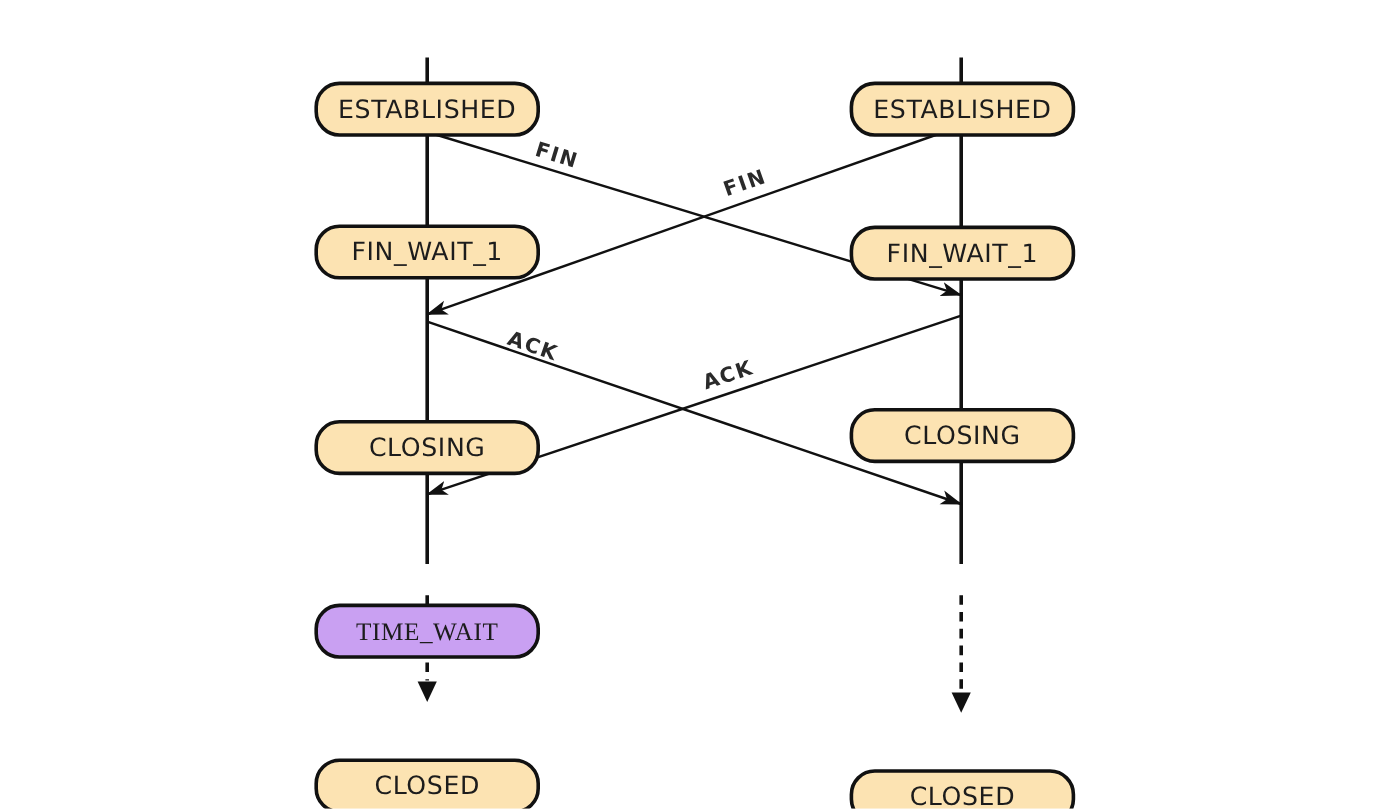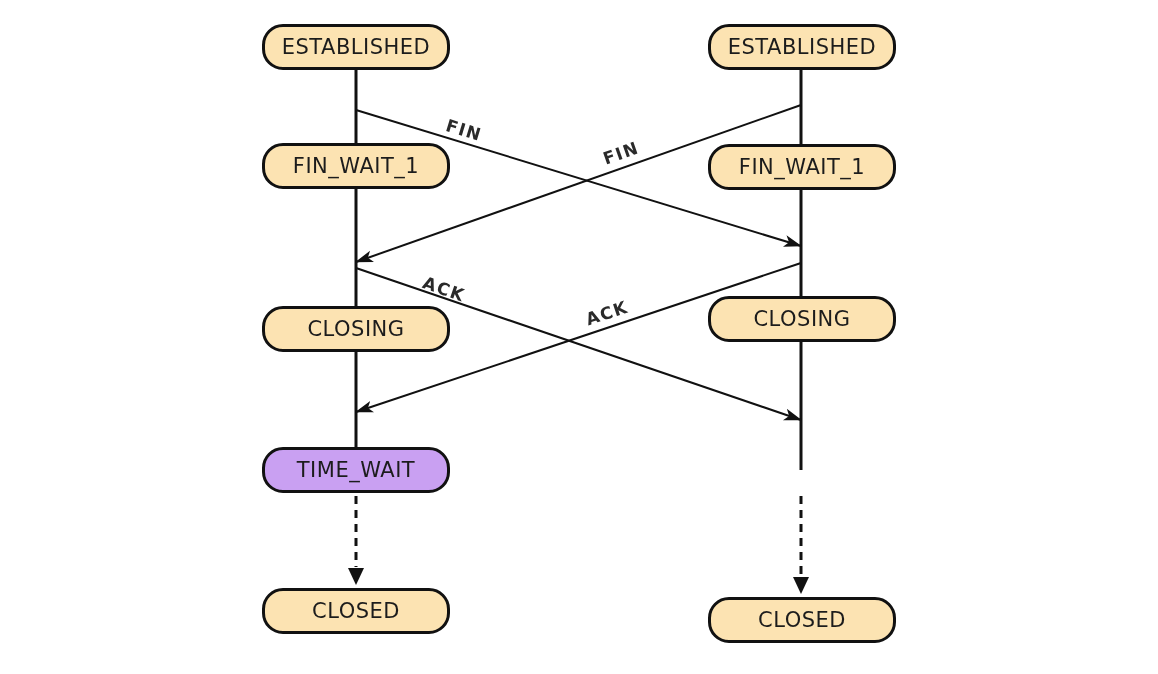--- a/index.html
+++ b/index.html
@@ -30,37 +30,38 @@
     border: 3px solid #111111;
     border-radius: 21px;
     background: #FCE3B2;
     display: flex;
     align-items: center;
     justify-content: center;
     font-size: 21px;
     color: #1c1c1c;
     letter-spacing: 0.5px;
     white-space: nowrap;
+    margin-top: 44px;
   }
   .state.purple {
     background: #C9A0F2;
   }
   .msg-label {
     position: absolute;
     font-size: 17px;
     font-weight: bold;
     color: #2a2a2a;
     letter-spacing: 1.5px;
     white-space: nowrap;
   }
   
   .l-established { left: 262px; top: 24px; }
   .l-finwait     { left: 262px; top: 143px; }
   .l-closing     { left: 262px; top: 306px; }
-  .l-timewait    { left: 262px; top: 447px; }
+  .l-timewait    { left: 262px; top: 459px; font-family: Liberation Serif, serif; }
   .l-closed      { left: 262px; top: 588px; }
   .r-established { left: 708px; top: 24px; }
   .r-finwait     { left: 708px; top: 144px; }
   .r-closing     { left: 708px; top: 296px; }
   .r-timewait    { left: 708px; top: 447px; }
   .r-closed      { left: 708px; top: 597px; }
   
   .fin-left  { left: 464px; top: 130px; transform: translate(-50%,-50%) rotate(17deg); }
   .fin-right { left: 621px; top: 153px; transform: translate(-50%,-50%) rotate(-19.5deg); }
   .ack-left  { left: 444px; top: 289px; transform: translate(-50%,-50%) rotate(19deg); }

